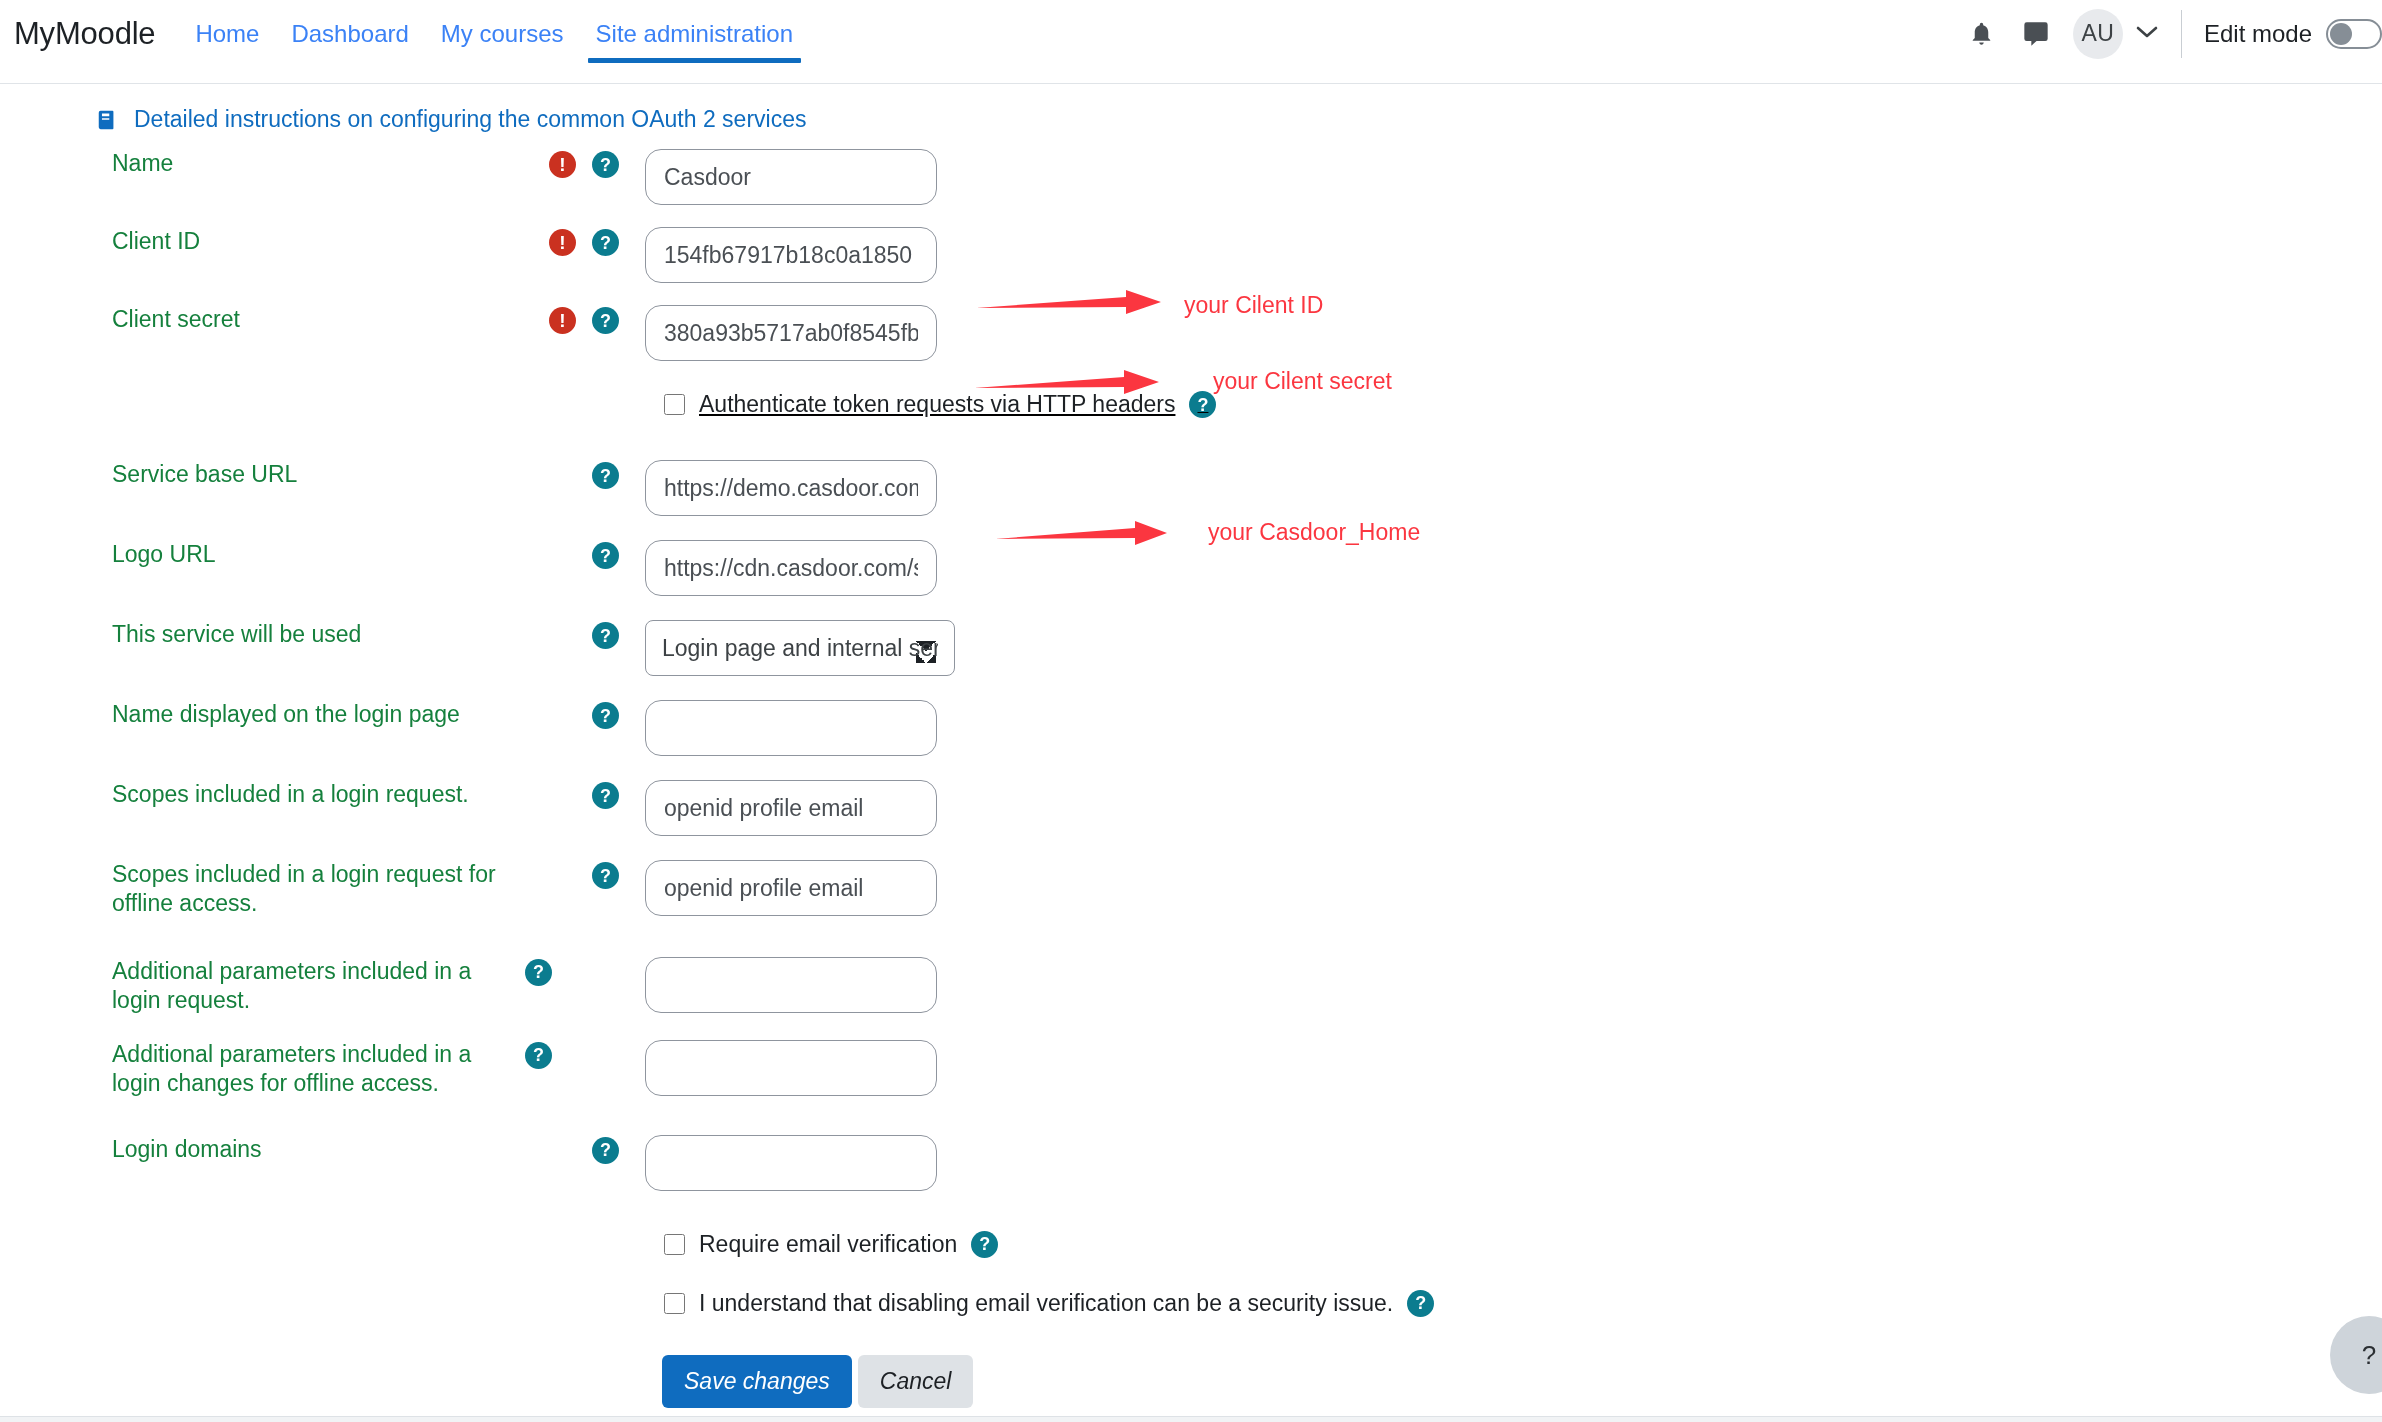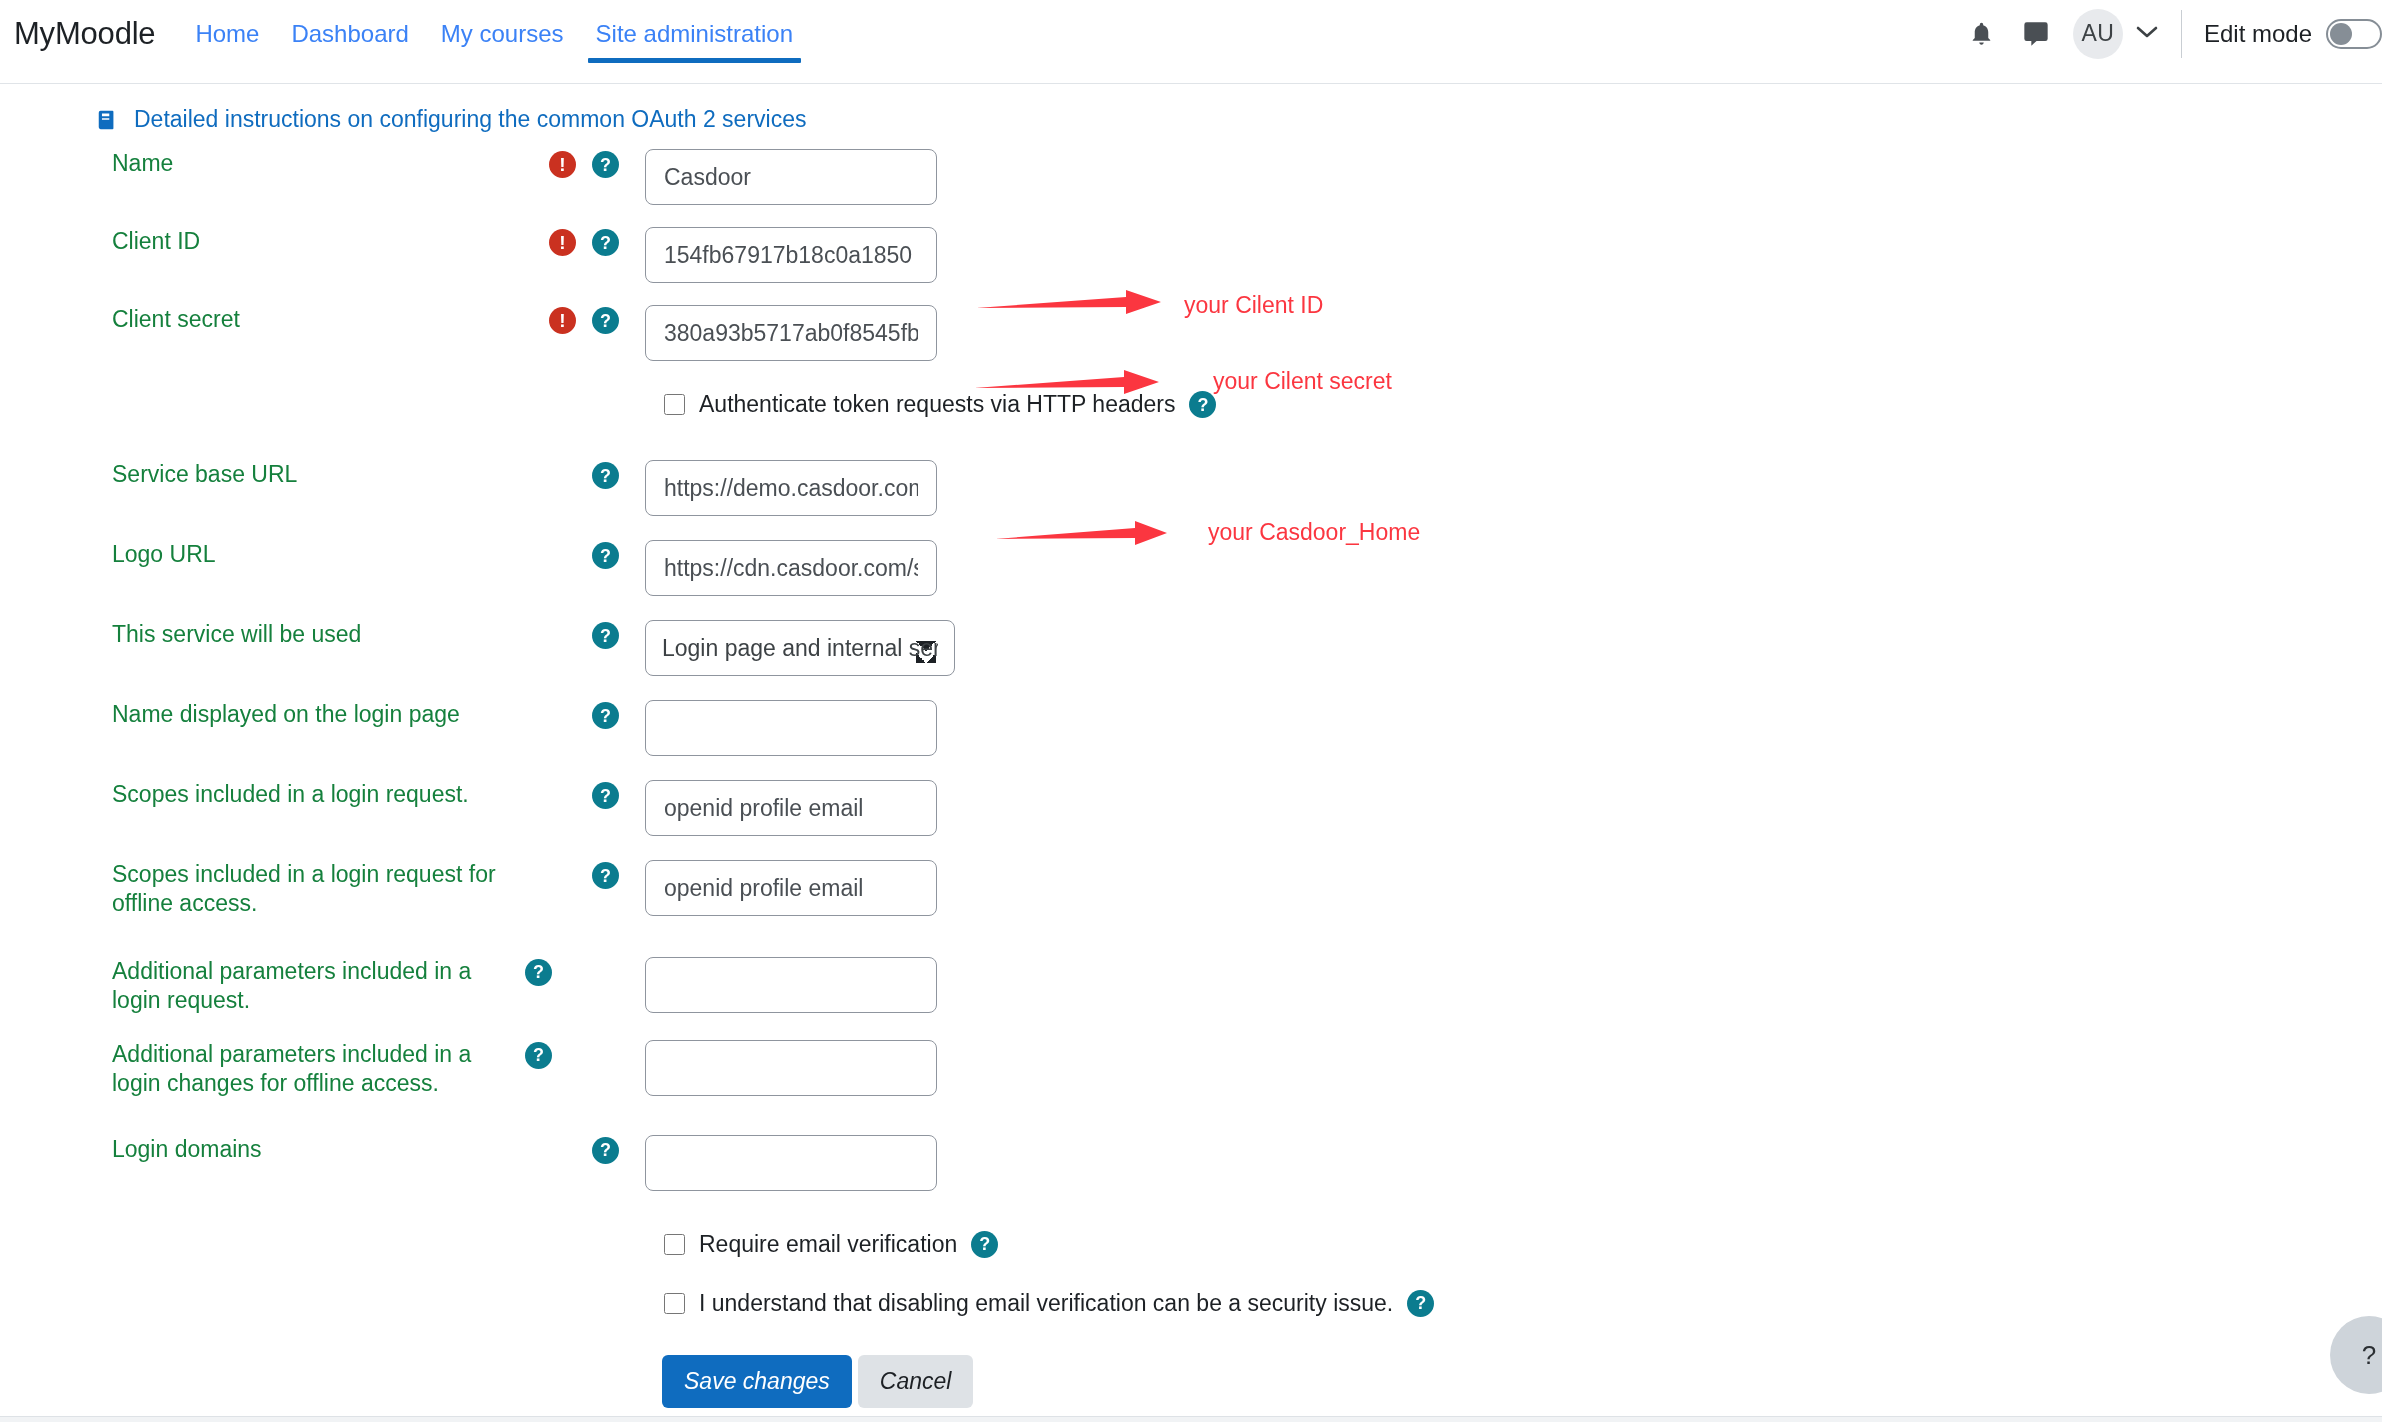--- a/index.html
+++ b/index.html
@@ -168,21 +168,21 @@
     display: flex; align-items: center; justify-content: center;
     line-height: 1;
     cursor: pointer;
     flex: 0 0 auto;
   }
 
   input[type="text"].finput {
     width: 292px;
     height: 56px;
     border: 1px solid #8f959e;
-    border-radius: 8px;
+    border-radius: 16px;
     padding: 0 18px;
     font-size: 23px;
     color: #4a4f54;
     font-family: "Liberation Sans", sans-serif;
     background: #fff;
     outline: none;
   }
   input[type="text"].finput::placeholder { color: #6a737b; }
 
   select.fselect {
@@ -357,21 +357,21 @@
     <div class="flabel">Client secret</div>
     <div class="ficons right-align">
       <span class="req-icon">!</span>
       <span class="help-icon">?</span>
     </div>
     <div class="fcontrol">
       <input type="text" class="finput" value="380a93b5717ab0f8545fbc" style="">
     </div>
   </div>
 
-  <div class="checkrow" style="margin-top:30px;">
+  <div class="checkrow" style="margin-top:30px;text-decoration:underline;">
     <input type="checkbox" style="">
     <span class="checklabel">Authenticate token requests via HTTP headers</span>
     <span class="help-icon">?</span>
   </div>
 
   <div class="frow" style="margin-top:42px;">
     <div class="flabel">Service base URL</div>
     <div class="ficons right-align">
       <span class="help-icon">?</span>
     </div>

